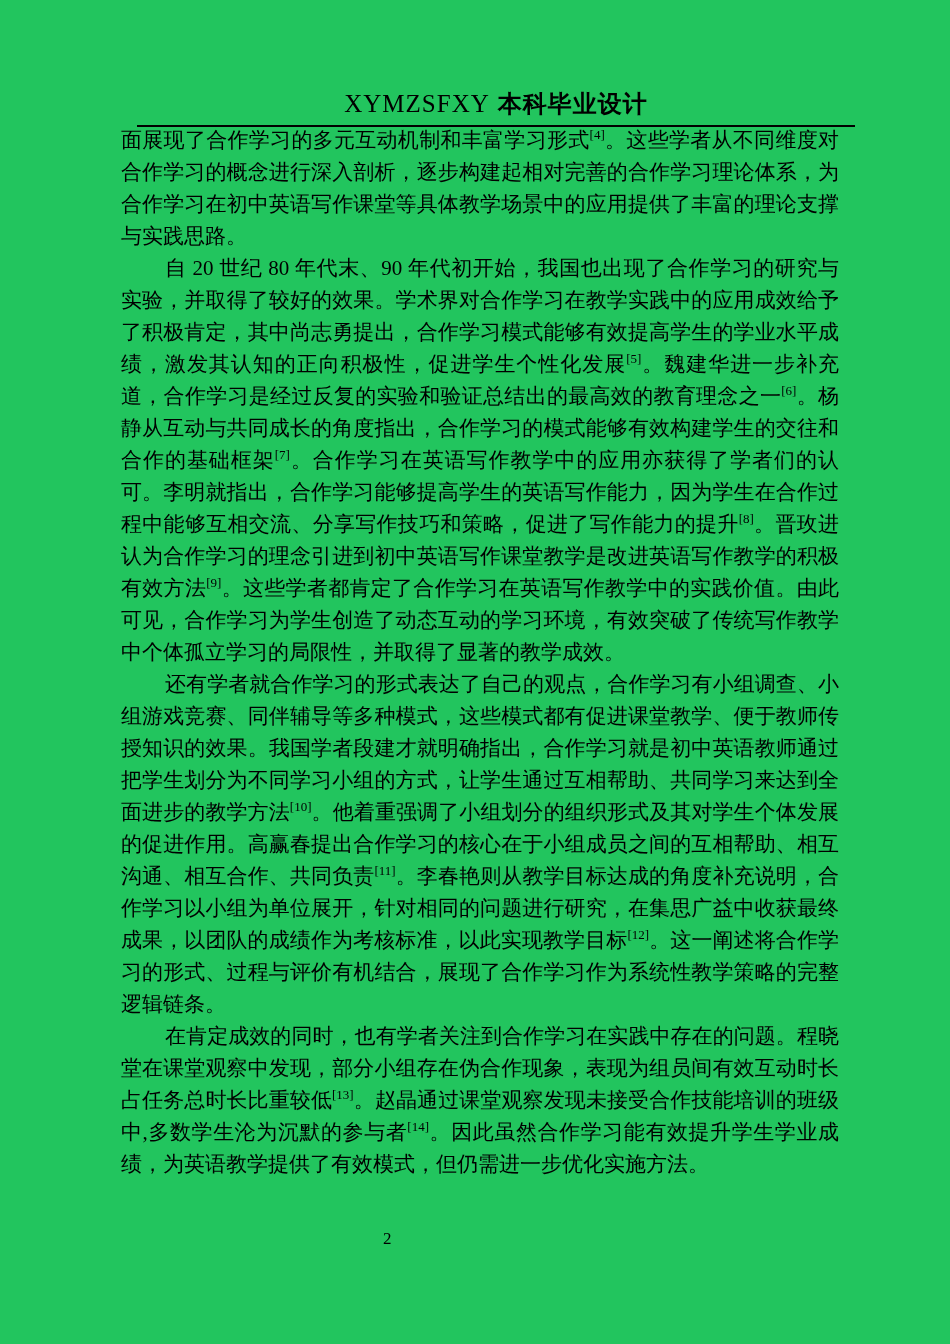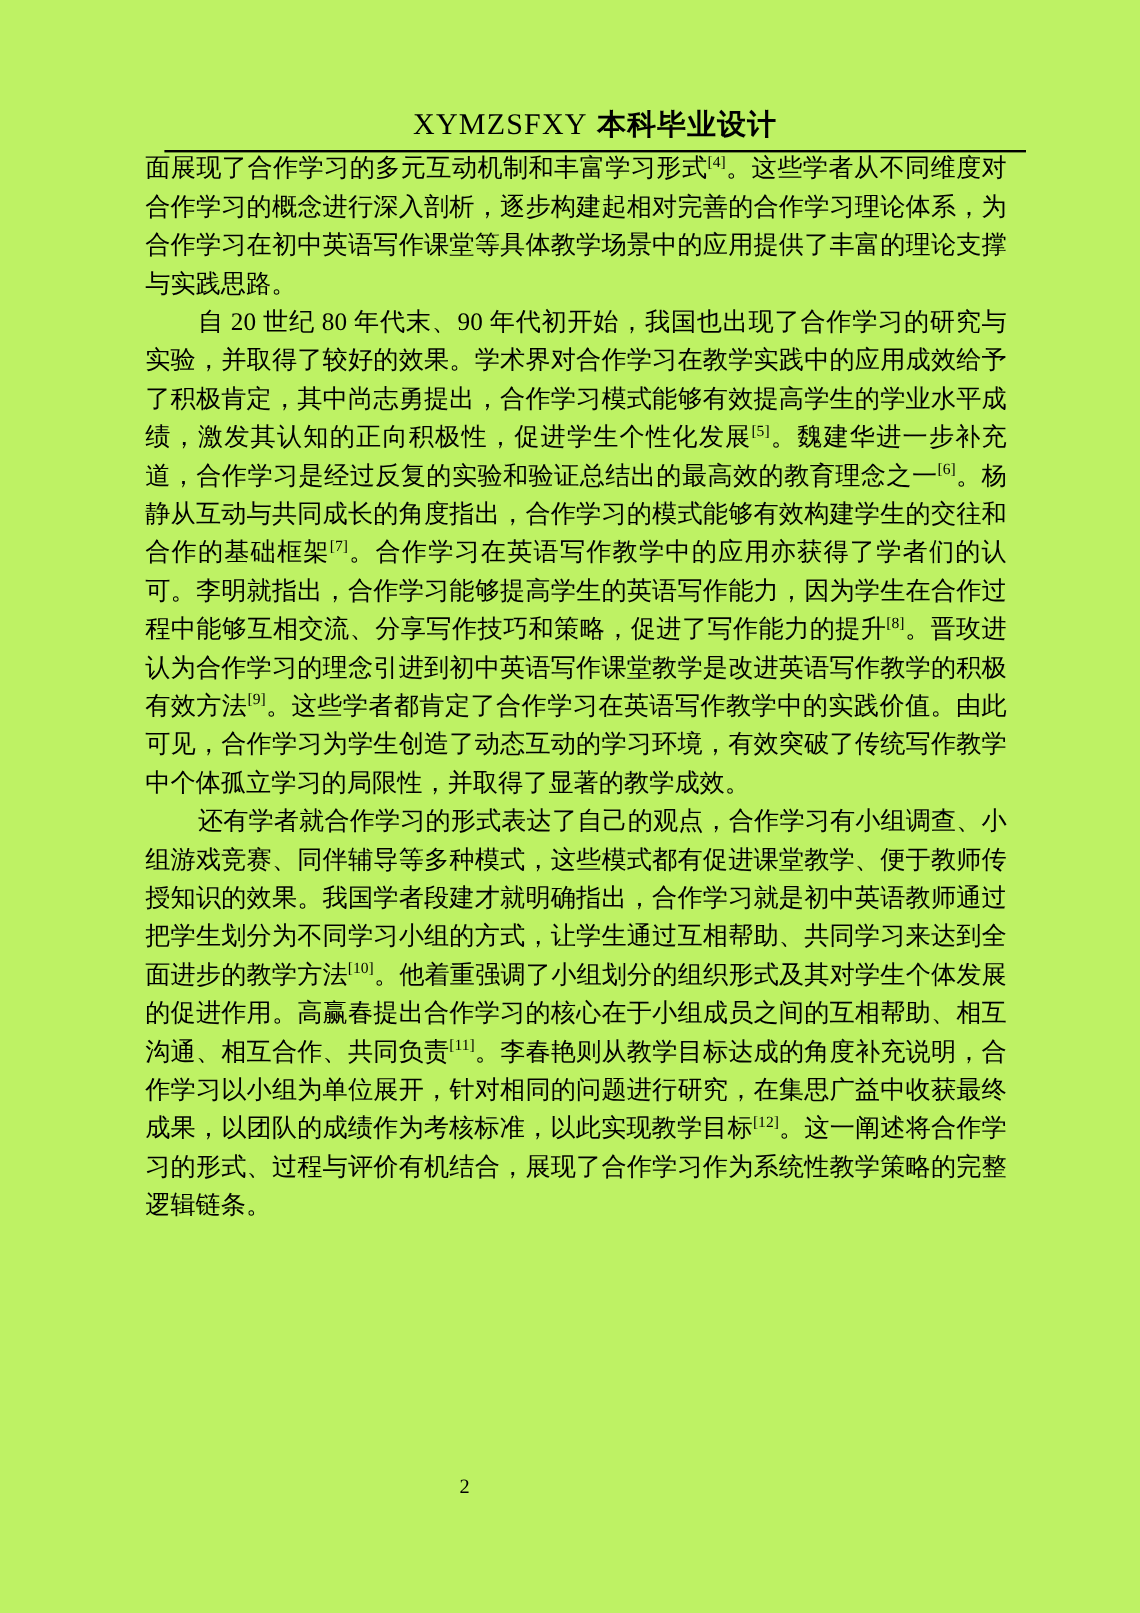--- a/index.html
+++ b/index.html
@@ -4,21 +4,21 @@
 <style>
   html, body {
     margin: 0;
     padding: 0;
     background: #ffffff;
   }
   .page {
     position: relative;
     width: 950px;
     height: 1344px;
-    background: #bef264;
+    background: #22c55e;
     color: #000000;
     font-family: "Liberation Serif", serif;
     overflow: hidden;
   }
   .header {
     position: absolute;
     top: 88px;
     left: 137px;
     width: 718px;
     text-align: center;
@@ -74,17 +74,18 @@
 <div class="page">
 
   <div class="header">
     <span class="header-code">XYMZSFXY</span><span class="header-title">本科毕业设计</span>
   </div>
 
   <div class="content">
       <p class="para">面展现了合作学习的多元互动机制和丰富学习形式<sup>[4]</sup>。这些学者从不同维度对合作学习的概念进行深入剖析，逐步构建起相对完善的合作学习理论体系，为合作学习在初中英语写作课堂等具体教学场景中的应用提供了丰富的理论支撑与实践思路。</p>
       <p class="para indent">自 20 世纪 80 年代末、90 年代初开始，我国也出现了合作学习的研究与实验，并取得了较好的效果。学术界对合作学习在教学实践中的应用成效给予了积极肯定，其中尚志勇提出，合作学习模式能够有效提高学生的学业水平成绩，激发其认知的正向积极性，促进学生个性化发展<sup>[5]</sup>。魏建华进一步补充道，合作学习是经过反复的实验和验证总结出的最高效的教育理念之一<sup>[6]</sup>。杨静从互动与共同成长的角度指出，合作学习的模式能够有效构建学生的交往和合作的基础框架<sup>[7]</sup>。合作学习在英语写作教学中的应用亦获得了学者们的认可。李明就指出，合作学习能够提高学生的英语写作能力，因为学生在合作过程中能够互相交流、分享写作技巧和策略，促进了写作能力的提升<sup>[8]</sup>。晋玫进认为合作学习的理念引进到初中英语写作课堂教学是改进英语写作教学的积极有效方法<sup>[9]</sup>。这些学者都肯定了合作学习在英语写作教学中的实践价值。由此可见，合作学习为学生创造了动态互动的学习环境，有效突破了传统写作教学中个体孤立学习的局限性，并取得了显著的教学成效。</p>
       <p class="para indent">还有学者就合作学习的形式表达了自己的观点，合作学习有小组调查、小组游戏竞赛、同伴辅导等多种模式，这些模式都有促进课堂教学、便于教师传授知识的效果。我国学者段建才就明确指出，合作学习就是初中英语教师通过把学生划分为不同学习小组的方式，让学生通过互相帮助、共同学习来达到全面进步的教学方法<sup>[10]</sup>。他着重强调了小组划分的组织形式及其对学生个体发展的促进作用。高赢春提出合作学习的核心在于小组成员之间的互相帮助、相互沟通、相互合作、共同负责<sup>[11]</sup>。李春艳则从教学目标达成的角度补充说明，合作学习以小组为单位展开，针对相同的问题进行研究，在集思广益中收获最终成果，以团队的成绩作为考核标准，以此实现教学目标<sup>[12]</sup>。这一阐述将合作学习的形式、过程与评价有机结合，展现了合作学习作为系统性教学策略的完整逻辑链条。</p>
+      <p class="para indent">在肯定成效的同时，也有学者关注到合作学习在实践中存在的问题。程晓堂在课堂观察中发现，部分小组存在伪合作现象，表现为组员间有效互动时长占任务总时长比重较低<sup>[13]</sup>。赵晶通过课堂观察发现未接受合作技能培训的班级中,多数学生沦为沉默的参与者<sup>[14]</sup>。因此虽然合作学习能有效提升学生学业成绩，为英语教学提供了有效模式，但仍需进一步优化实施方法。</p>
     </div>
 
   <span class="page-number">2</span>
 
 </div>
 
 </body></html>

